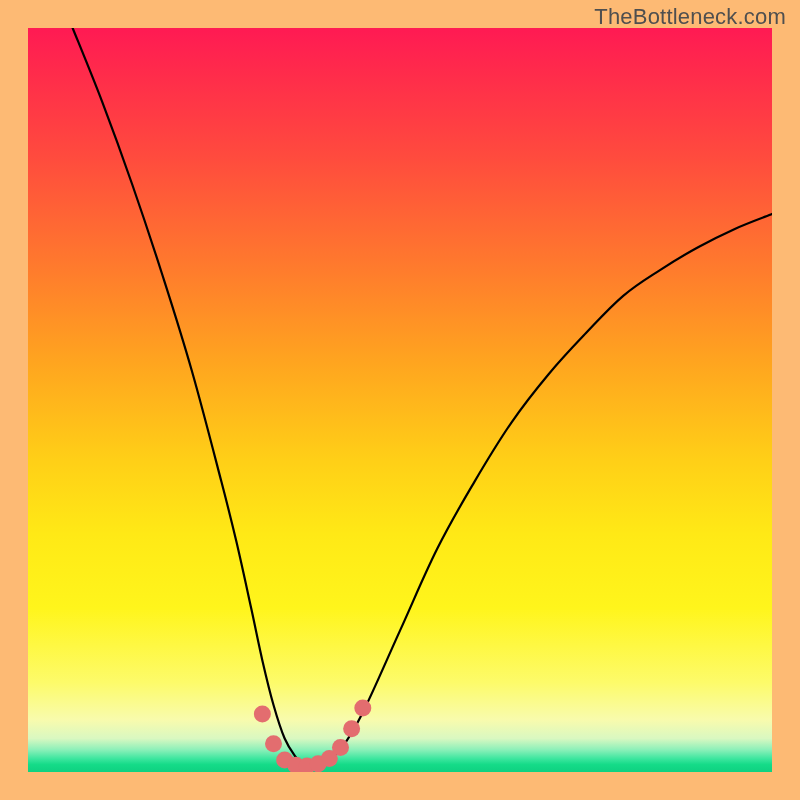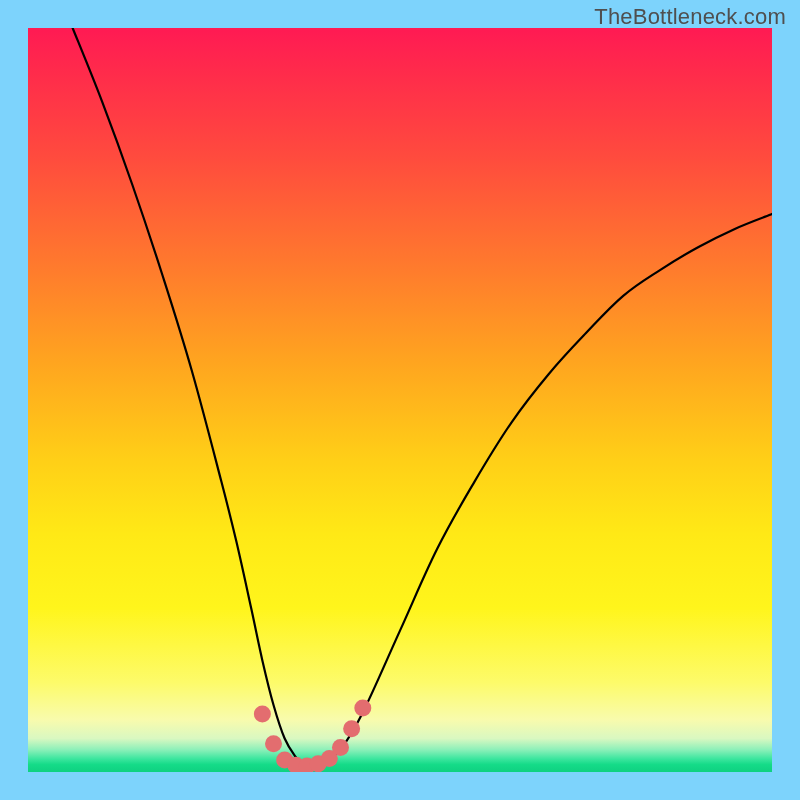--- a/index.html
+++ b/index.html
@@ -10,21 +10,21 @@
     overflow: hidden;
     background: #000;
     font-family: Arial, Helvetica, sans-serif;
   }
   .frame {
     position: absolute;
     top: 0;
     left: 0;
     width: 800px;
     height: 800px;
-    background: #7dd3fc;
+    background: #fdba74;
     text-align: right;
   }
   .plot {
     position: absolute;
     top: 28px;
     left: 28px;
     width: 744px;
     height: 744px;
     overflow: hidden;
   }

